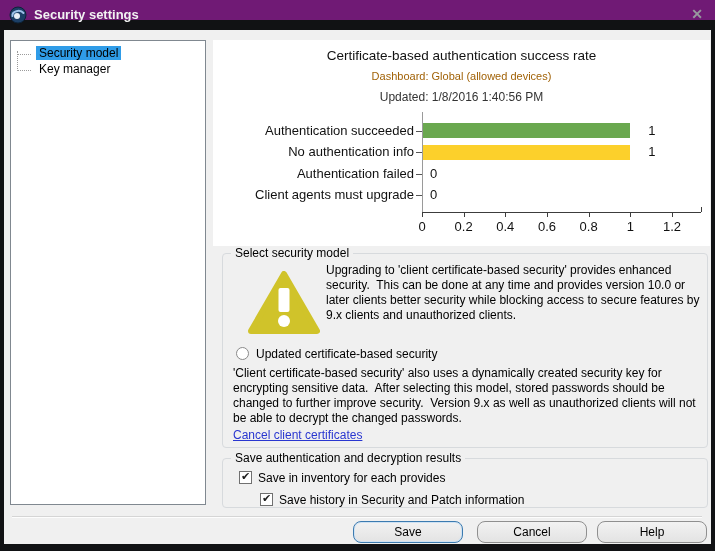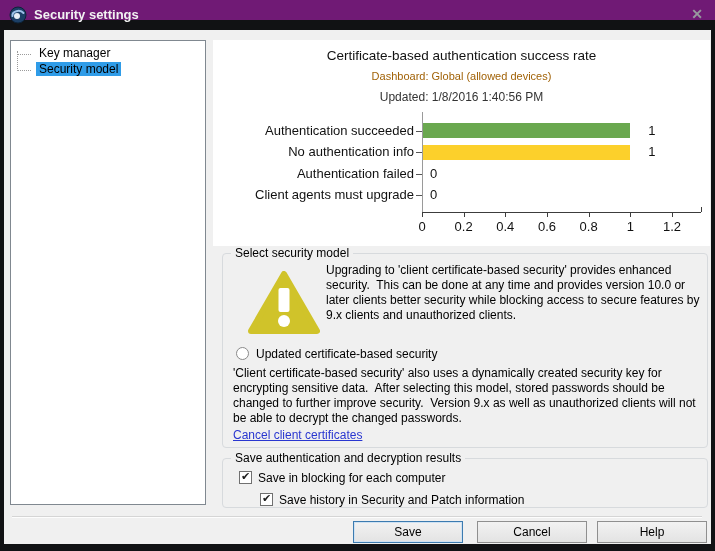--- a/index.html
+++ b/index.html
@@ -50,21 +50,21 @@
 
   .cb-row{position:absolute;height:14px;}
   .cb1{left:16px;top:9px;}
   .cb2{left:37px;top:31px;}
   .checkbox{display:inline-block;position:relative;width:13px;height:13px;border:1px solid #707070;background:#fff;vertical-align:middle;}
   .check-glyph{position:absolute;left:1px;top:-2px;font-size:11px;color:#1c1c1c;}
   .cb-label{font-size:12px;color:#000;margin-left:6px;vertical-align:middle;}
 
   
   .separator{position:absolute;left:8px;top:486px;width:690px;border-top:1px solid #d5d5d5;border-bottom:1px solid #fdfdfd;}
-  .btn{position:absolute;top:491px;width:110px;height:22px;font-size:12px;color:#000;background:linear-gradient(#f2f2f2,#e3e3e3);border:1px solid #8f8f8f;border-radius:0;padding:0;}
+  .btn{position:absolute;top:491px;width:110px;height:22px;font-size:12px;color:#000;background:linear-gradient(#f2f2f2,#e3e3e3);border:1px solid #8f8f8f;border-radius:8px;padding:0;}
   .btn.default{border:1px solid #3c7bb0;box-shadow:inset 0 0 0 1px #cfe2f3;}
   .btn-save{left:349px;}
   .btn-cancel{left:473px;}
   .btn-help{left:593px;}
 </style>
 </head>
 <body>
 
 <div class="window">
   <div class="titlebar">
@@ -78,25 +78,25 @@
     <span class="win-title">Security settings</span>
     <span class="close">✕</span>
   </div>
 
   <div class="body">
 
     <div class="tree">
       <div class="tree-vline"></div>
       <div class="tree-item">
         <span class="twig"></span>
-        <span class="tree-label">Key manager</span>
+        <span class="tree-label selected">Security model</span>
       </div>
       <div class="tree-item">
         <span class="twig"></span>
-        <span class="tree-label selected">Security model</span>
+        <span class="tree-label">Key manager</span>
       </div>
     </div>
 
     <div class="chart-panel">
       <div id="plot">
           <div class="cat-label" style="top: 82.5px; right: 296px;">Authentication succeeded</div>
           <div class="hdash" style="left: 203px; top: 90.5px; width: 6px;"></div>
           <div class="bar" style="left: 210px; top: 83px; width: 207.333px; background: rgb(106, 168, 79);"></div>
           <div class="val-label" style="left: 435.333px; top: 82.5px;">1</div>
           <div class="cat-label" style="top: 104px; right: 296px;">No authentication info</div>
@@ -145,21 +145,21 @@
       <div class="radio-row">
         <span class="radio"></span><span class="radio-label">Updated certificate-based security</span>
       </div>
       <div class="para para2">'Client certificate-based security' also uses a dynamically created security key for encrypting sensitive data.  After selecting this model, stored passwords should be changed to further improve security.  Version 9.x as well as unauthorized clients will not be able to decrypt the changed passwords.</div>
       <a class="link">Cancel client certificates</a>
     </div>
 
     <div class="group group2">
       <span class="group-caption">Save authentication and decryption results</span>
       <div class="cb-row cb1">
-        <span class="checkbox"><span class="check-glyph">✔</span></span><span class="cb-label">Save in blocking for each computer</span>
+        <span class="checkbox"><span class="check-glyph">✔</span></span><span class="cb-label">Save in inventory for each provides</span>
       </div>
       <div class="cb-row cb2">
         <span class="checkbox"><span class="check-glyph">✔</span></span><span class="cb-label">Save history in Security and Patch information</span>
       </div>
     </div>
 
     <div class="separator"></div>
     <button class="btn btn-save default">Save</button>
     <button class="btn btn-cancel">Cancel</button>
     <button class="btn btn-help">Help</button>

